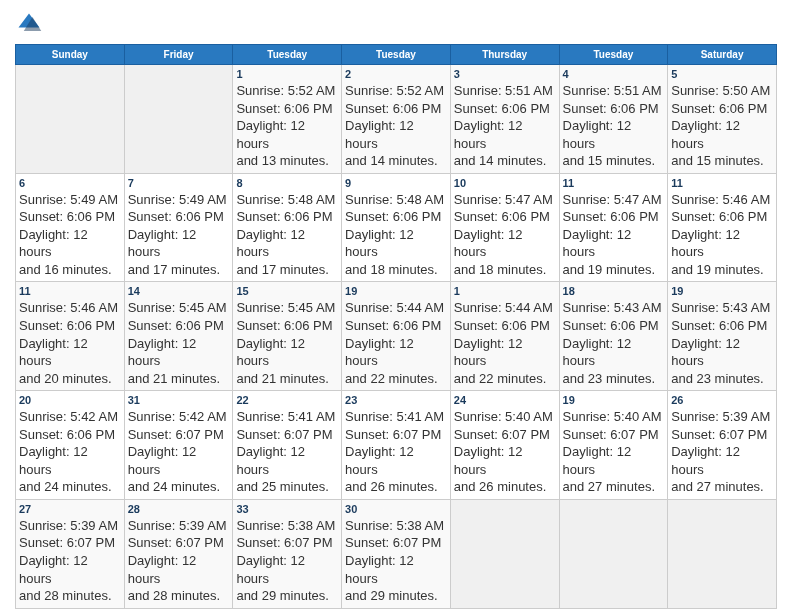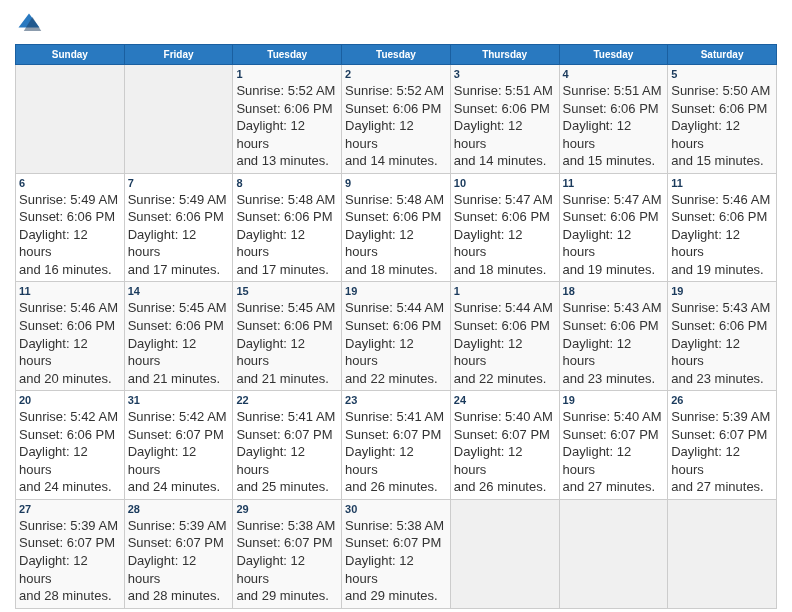--- a/index.html
+++ b/index.html
@@ -329,21 +329,21 @@
 and 28 minutes.</div>
           </td>
           <td>
             <div class="day-number">28</div>
             <div class="day-info" style="white-space: pre-line;">Sunrise: 5:39 AM
 Sunset: 6:07 PM
 Daylight: 12 hours
 and 28 minutes.</div>
           </td>
           <td>
-            <div class="day-number">29</div>
+            <div class="day-number">33</div>
             <div class="day-info" style="white-space: pre-line;">Sunrise: 5:38 AM
 Sunset: 6:07 PM
 Daylight: 12 hours
 and 29 minutes.</div>
           </td>
           <td>
             <div class="day-number">30</div>
             <div class="day-info" style="white-space: pre-line;">Sunrise: 5:38 AM
 Sunset: 6:07 PM
 Daylight: 12 hours

